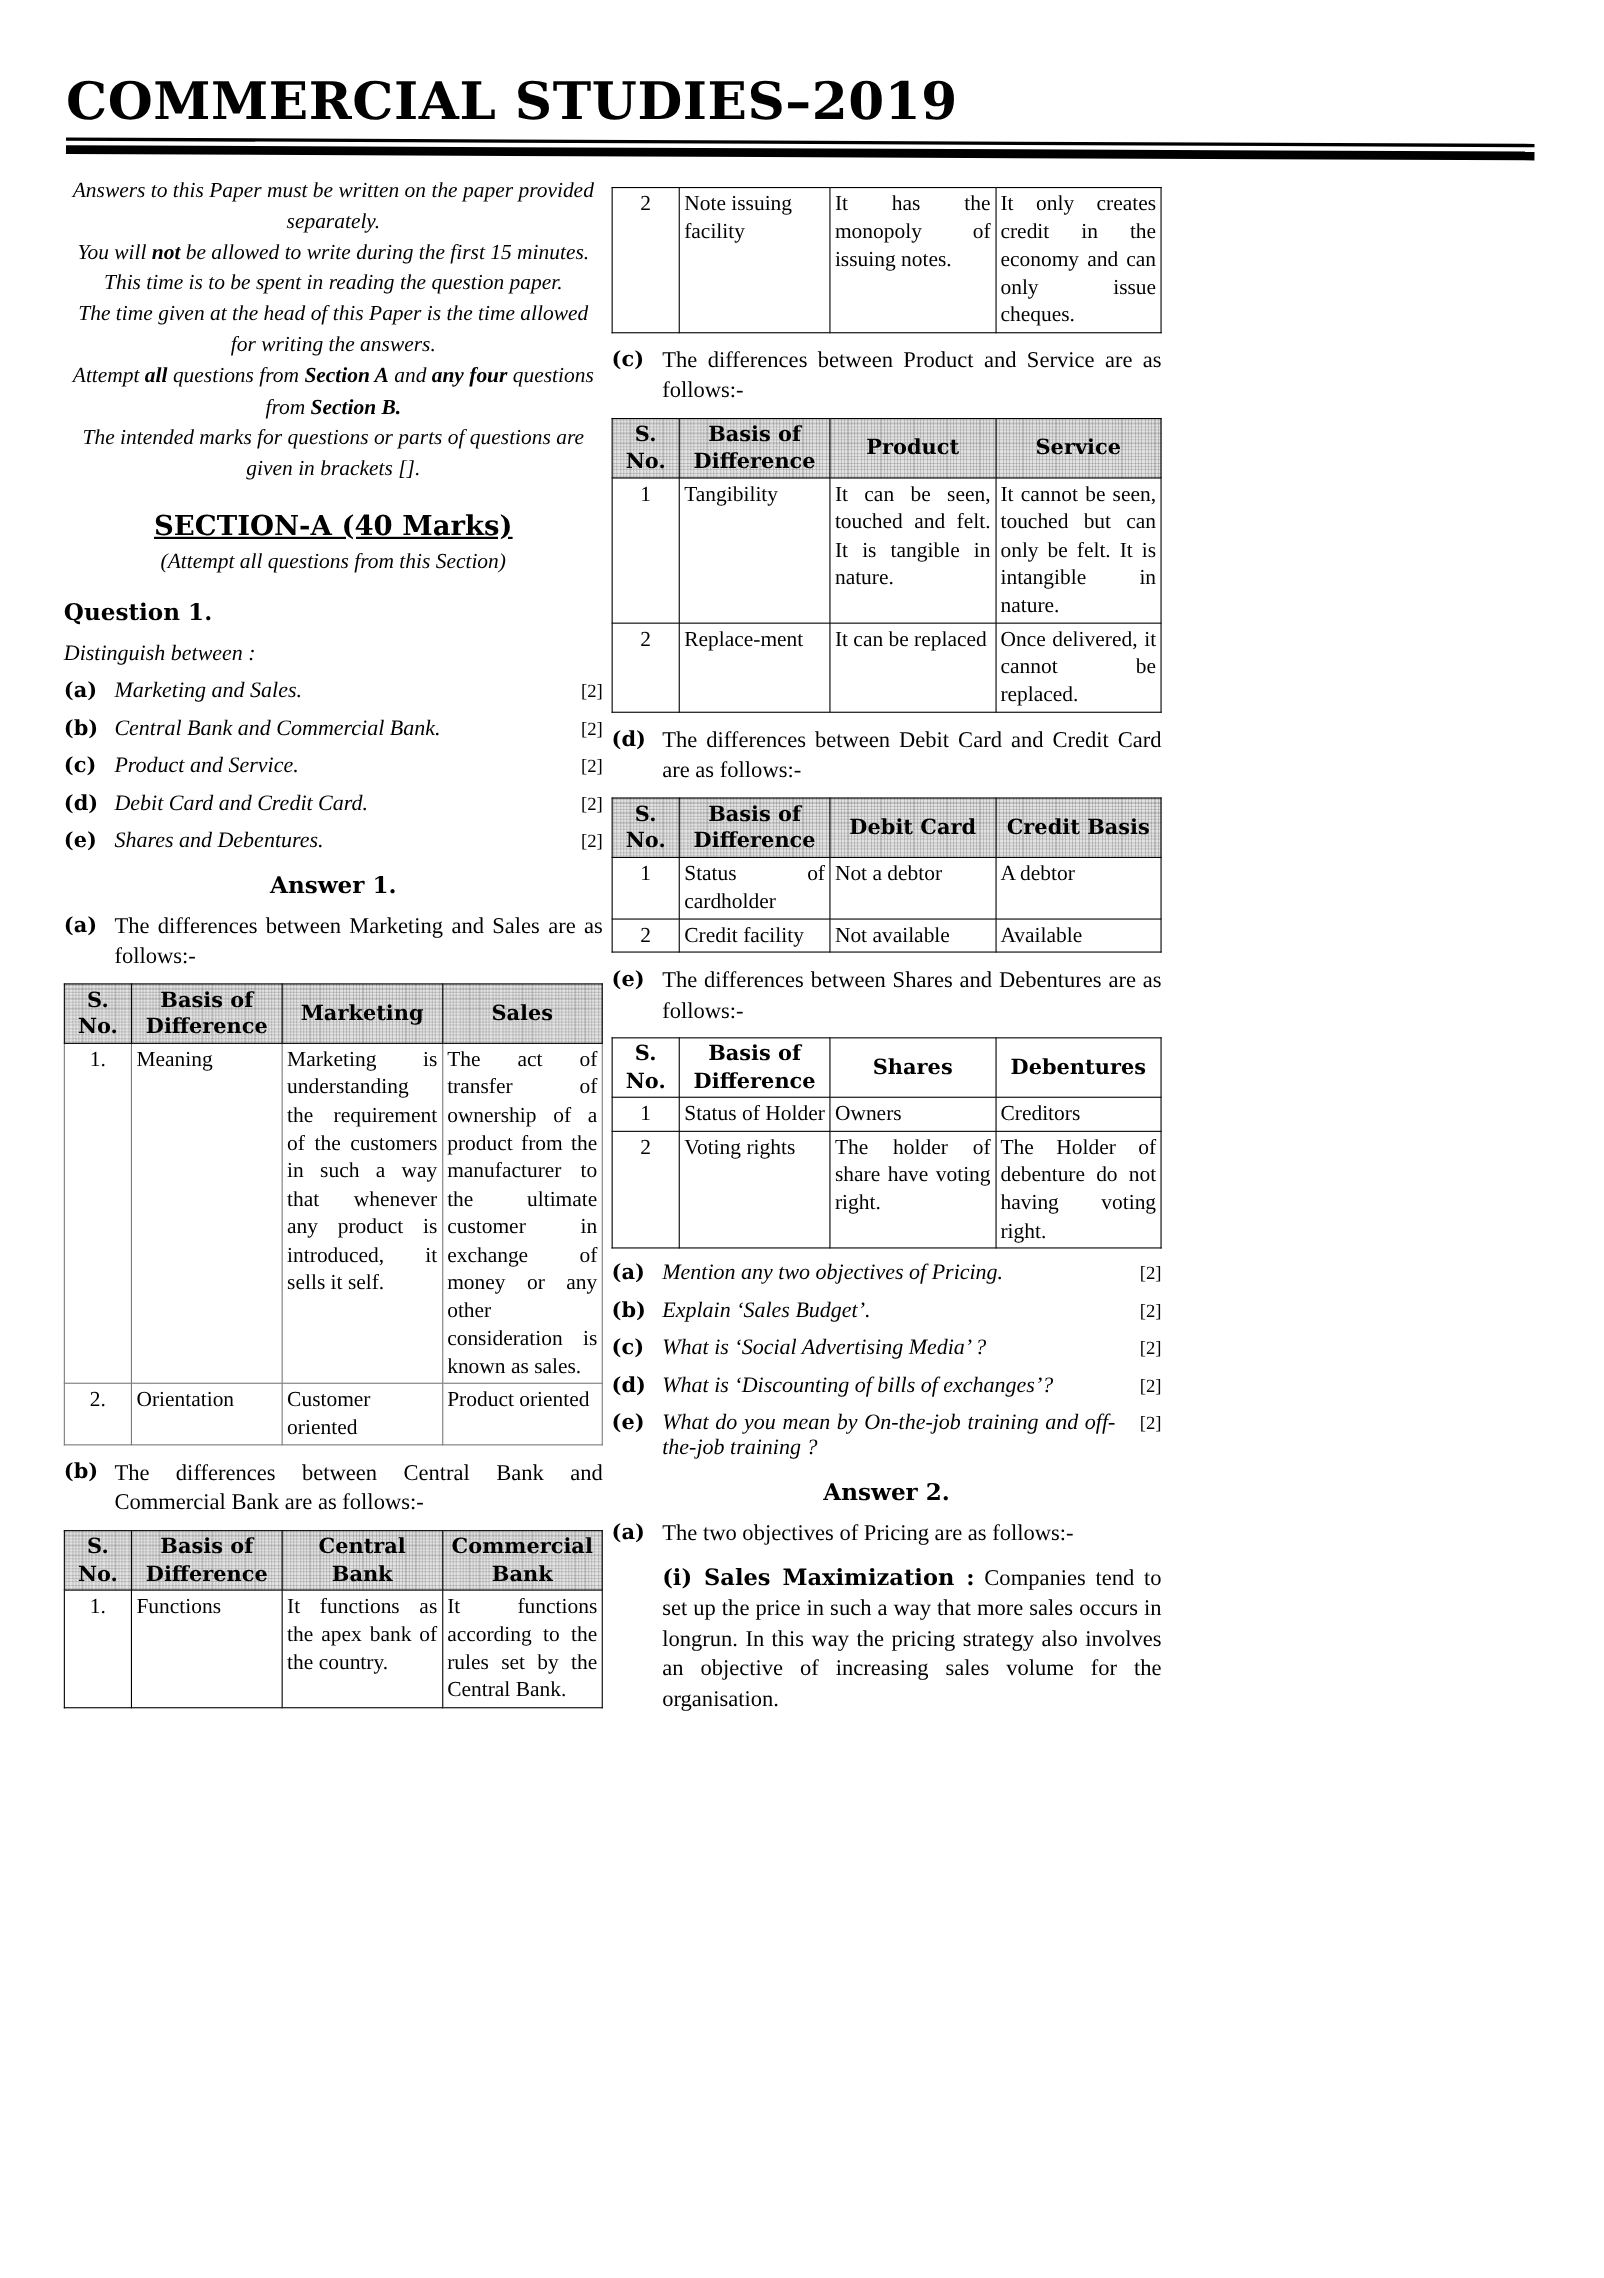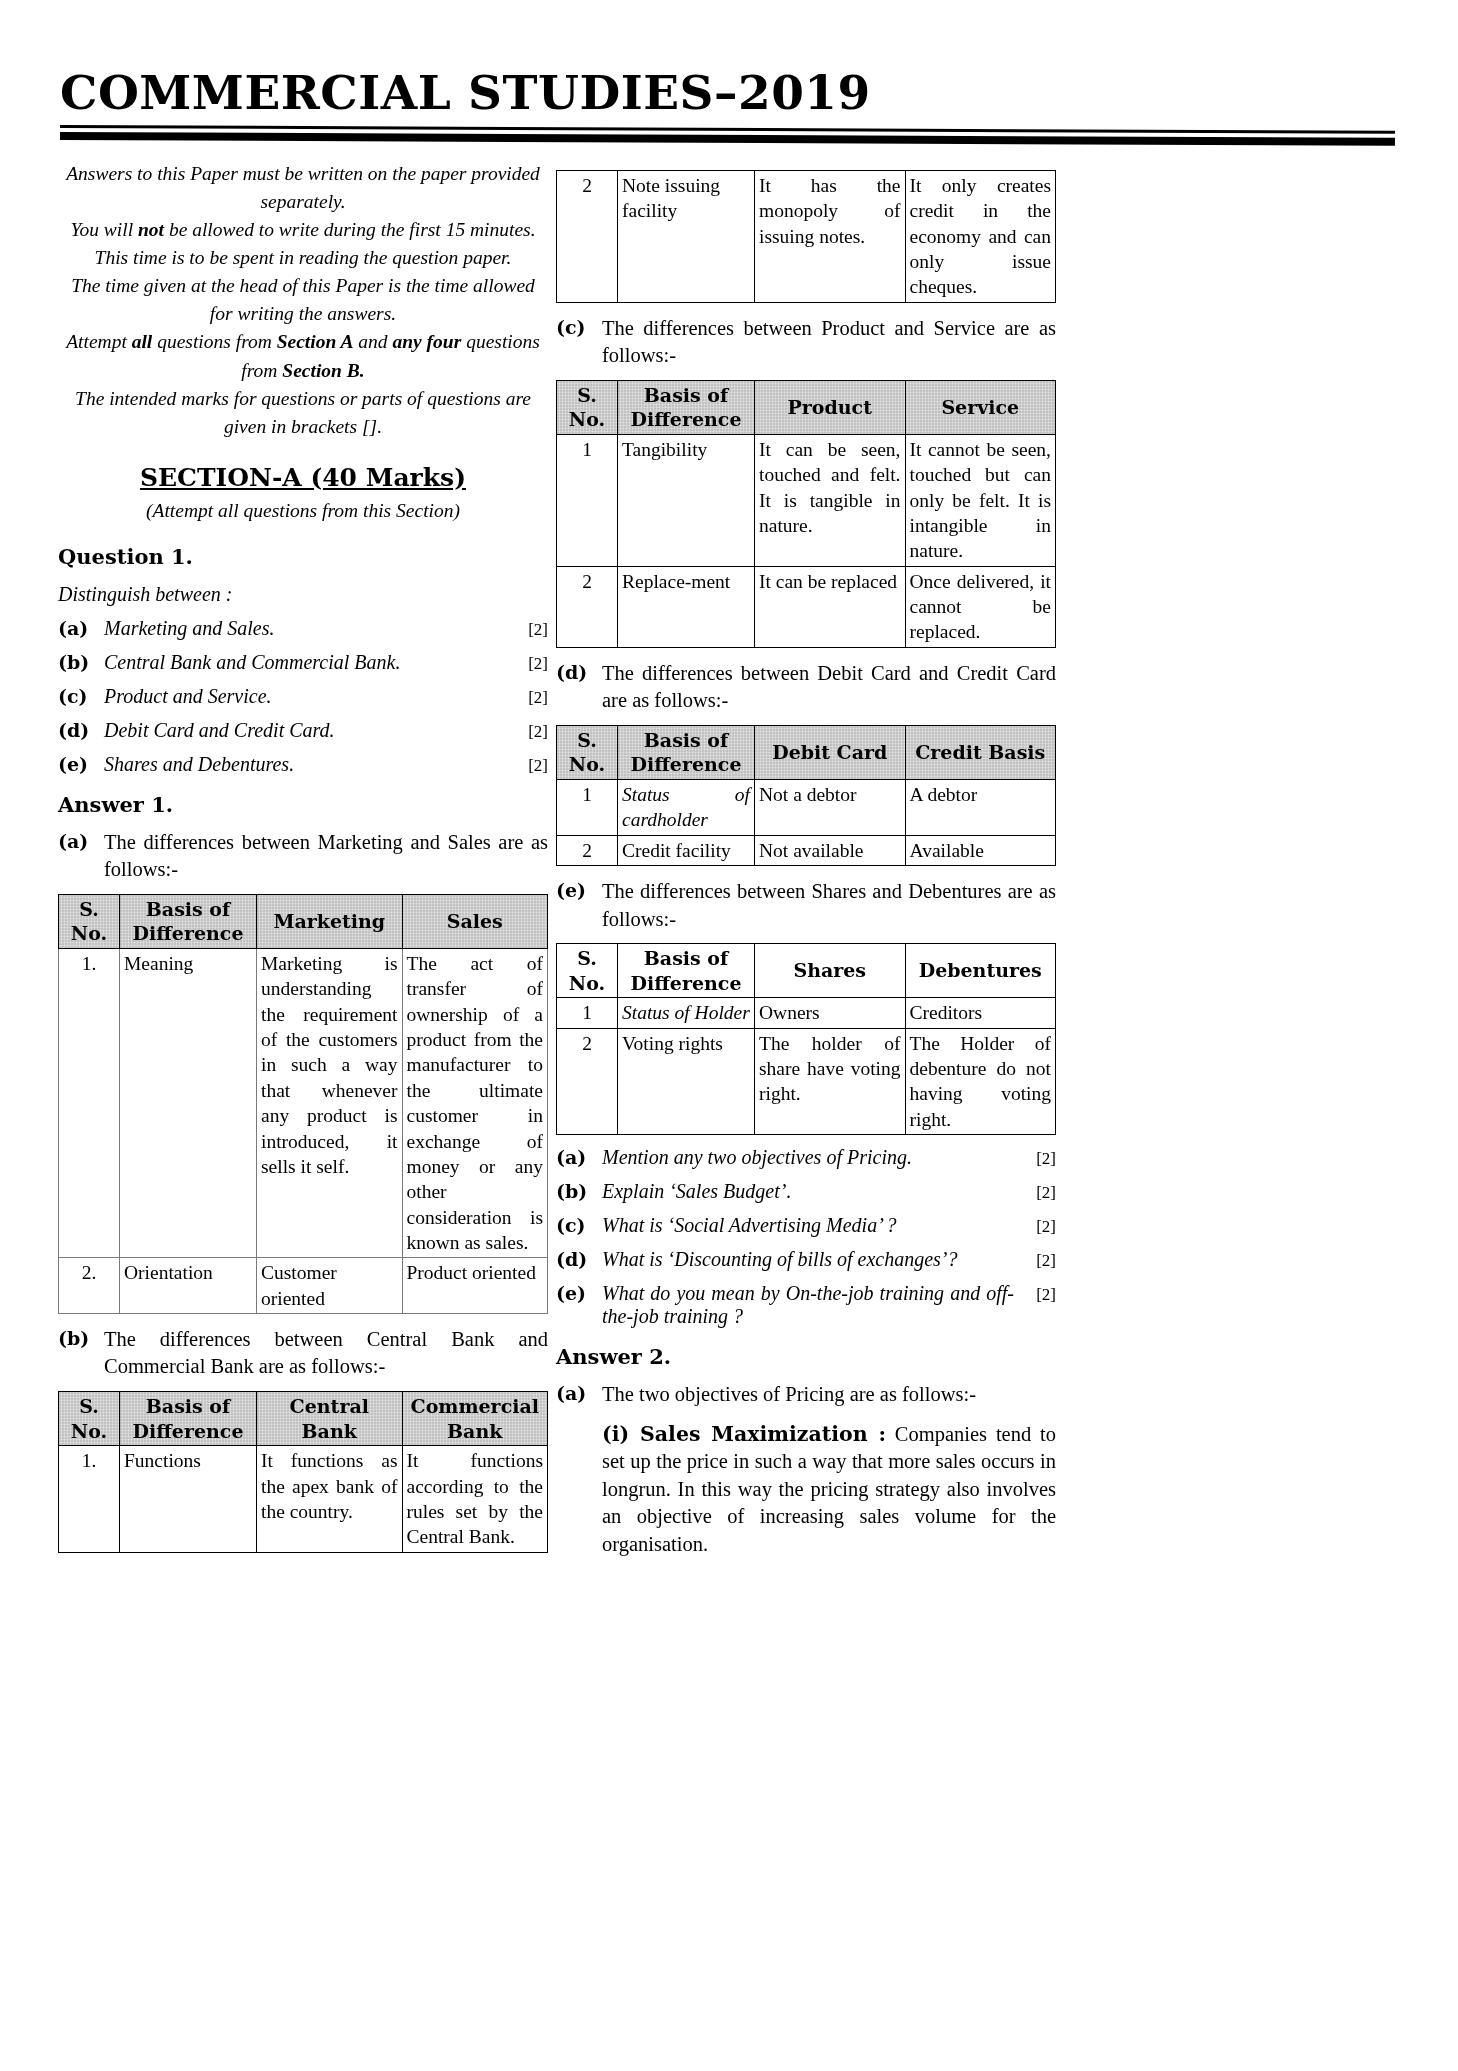--- a/index.html
+++ b/index.html
@@ -75,21 +75,21 @@
              font-family:"DejaVu Serif", serif;font-size:19px;}
   .qrow .txt{flex:1;font-style:italic;}
   .qrow .mk{width:42px;flex:none;text-align:right;font-size:17px;font-style:normal;}
 
   
   .arow{display:flex;margin-top:12px;font-size:20.5px;line-height:1.34;}
   .arow .lbl{font-weight:bold;width:46px;flex:none;font-family:"DejaVu Serif", serif;font-size:19px;}
   .arow .txt{flex:1;text-align:justify;}
   .arow .txt.nj{text-align:left;}
 
-  .ans-head{font-weight:bold;font-size:21px;font-family:"DejaVu Serif", serif;margin-top:16px;}
+  .ans-head{font-weight:bold;font-size:21px;font-family:"DejaVu Serif", serif;margin-top:16px;text-align:center;}
 
   
   table.diff{
     border-collapse:collapse;
     width:100%;
     margin-top:10px;
     font-size:19.5px;
     line-height:1.3;
     table-layout:fixed;
   }
@@ -106,21 +106,21 @@
     font-size:19px;
     vertical-align:middle;
     background:
       repeating-linear-gradient(90deg,rgba(0,0,0,.16) 0 1px,transparent 1px 3px),
       repeating-linear-gradient(0deg,rgba(0,0,0,.14) 0 1px,transparent 1px 3px);
     background-color:#e3e3e3;
   }
   table.diff.plain thead th{background:#fff;}
   .c-sno{width:52px;text-align:center;}
   .c-basis{width:128px;}
-  .just{text-align:justify;text-align-last:left;font-style:italic;}
+  .just{text-align:justify;text-align-last:left;}
   .jb{text-align:justify;}
 
   
   table.faded td{border-color:#7a7a7a;}
 
   .tbl-cap{margin-top:12px;}
   .b{font-weight:bold;font-family:"DejaVu Serif", serif;}
 </style>
 </head>
 <body>

